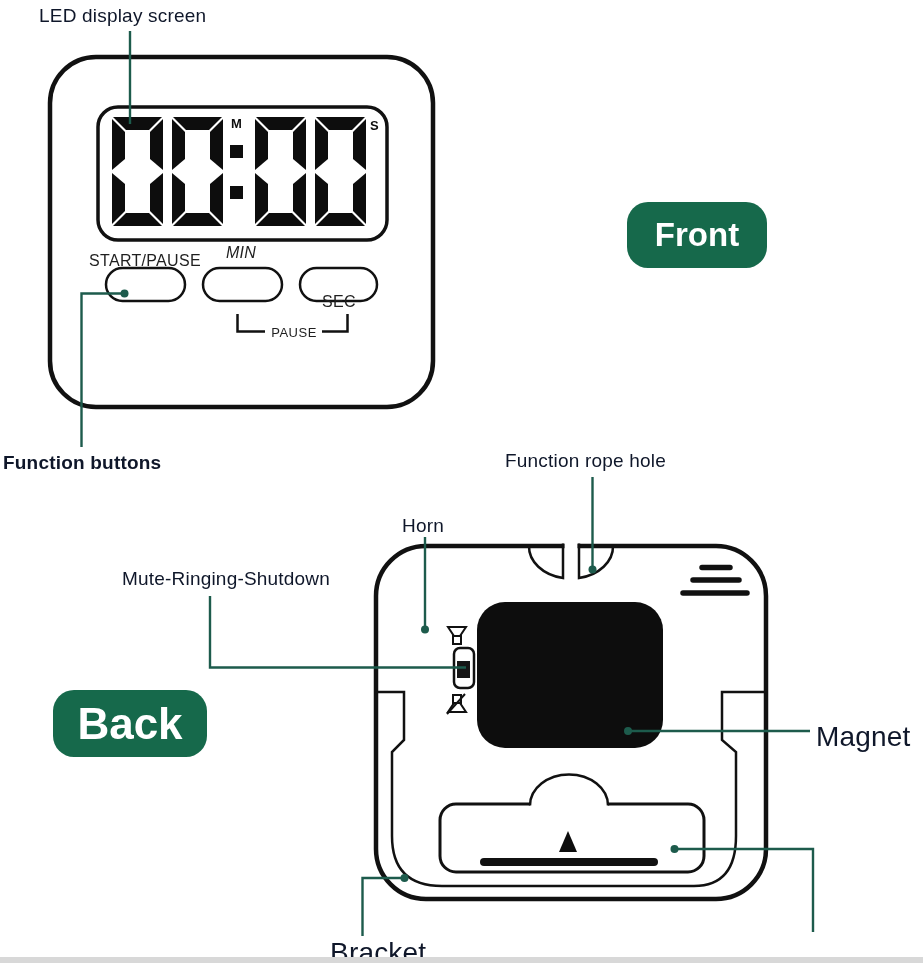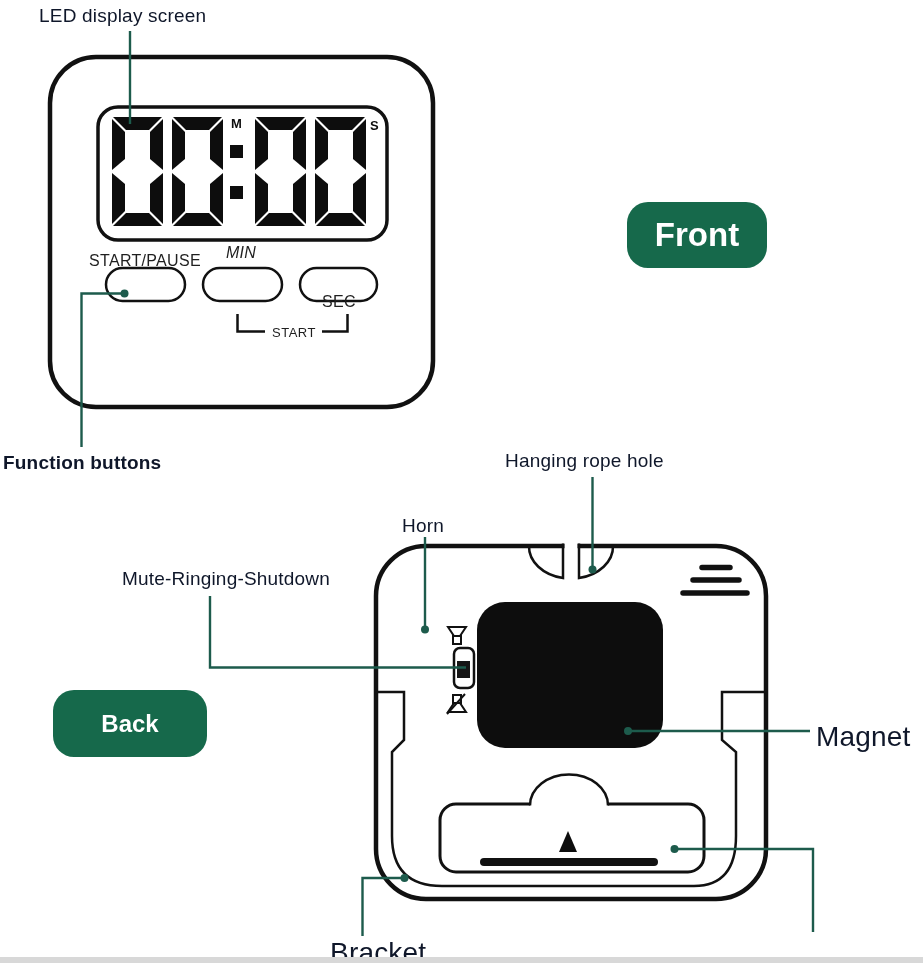--- a/index.html
+++ b/index.html
@@ -32,21 +32,21 @@
   .lcd-unit{
     position:absolute;color:#0d0d0d;font-weight:bold;font-size:13px;
   }
   .lcd-m{left:231px;top:116px;}
   .lcd-s{left:370px;top:118px;}
   .badge{
     position:absolute;display:flex;align-items:center;justify-content:center;
     background:var(--accent,#16694B);color:#fff;font-weight:bold;border-radius:21px;
   }
   .badge-front{left:627px;top:202px;width:140px;height:66px;font-size:33px;}
-  .badge-back{left:53px;top:690px;width:154px;height:67px;font-size:24px;}
+  .badge-back{left:53px;top:690px;width:154px;height:67px;font-size:44px;}
   .bottom-strip{position:absolute;left:0;bottom:0;width:100%;height:6px;background:#d8d8d8;}
 </style>
 </head>
 <body>
 
 <div class="stage">
 
   <svg class="art" viewBox="0 0 923 963">
 
     <g stroke="#111" fill="none">
@@ -140,30 +140,30 @@
       </g>
       <g>
         <path d="M402,878 H362.5 V936"></path>
         <circle cx="404.5" cy="878" r="4" fill="#1D5B4C" stroke="none"></circle>
       </g>
     </g>
   </svg>
 
   <div class="lbl lbl-led">LED display screen</div>
   <div class="lbl lbl-function">Function buttons</div>
-  <div class="lbl lbl-rope">Hanging rope hole</div>
+  <div class="lbl lbl-rope">Function rope hole</div>
   <div class="lbl lbl-horn">Horn</div>
   <div class="lbl lbl-mute">Mute-Ringing-Shutdown</div>
   <div class="lbl big lbl-magnet">Magnet</div>
   <div class="lbl big lbl-bracket">Bracket</div>
 
   <div class="btn-lbl lbl-startpause">START/PAUSE</div>
   <div class="btn-lbl lbl-min">MIN</div>
   <div class="btn-lbl lbl-sec">SEC</div>
-  <div class="btn-lbl lbl-reset">START</div>
+  <div class="btn-lbl lbl-reset">PAUSE</div>
   <div class="lcd-unit lcd-m">M</div>
   <div class="lcd-unit lcd-s">S</div>
 
   <div class="badge badge-front">Front</div>
   <div class="badge badge-back">Back</div>
 
   <div class="bottom-strip"></div>
 </div>
 
 </body></html>

